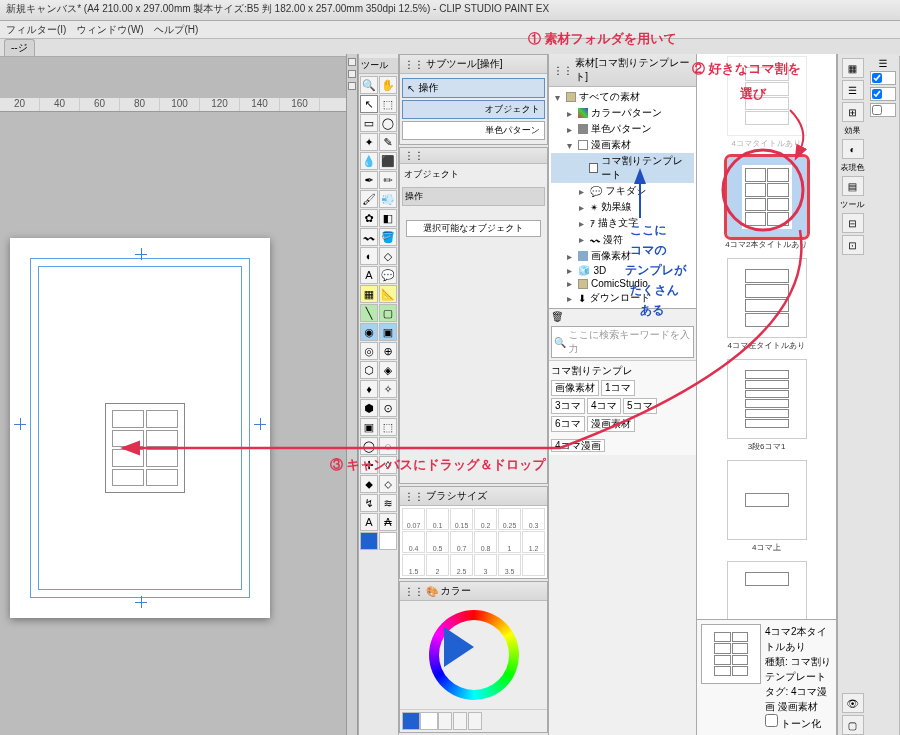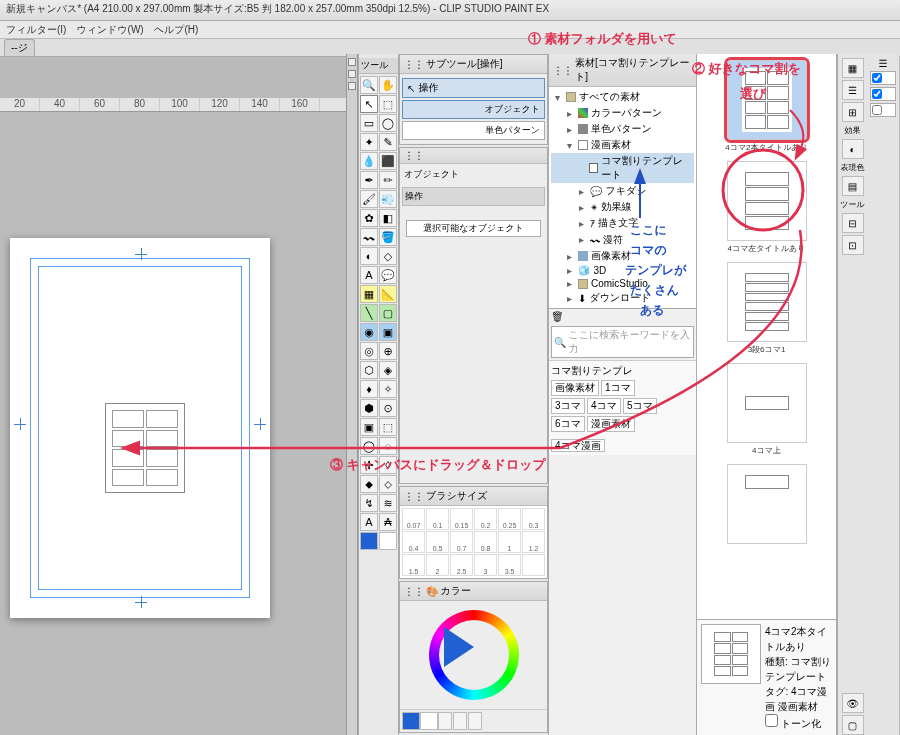--- a/index.html
+++ b/index.html
@@ -364,20 +364,31 @@
       <div class="tag-row">
           <span class="tag">6コマ</span>
           <span class="tag">漫画素材</span>
         </div>
       <div style="margin-top:6px;font-size:9px"><span class="tag">4コマ漫画</span></div>
     </div>
   </div>
 
   <div class="thumbs-col">
     <div class="thumb-list">
+      <div class="thumb-item" style="margin-top:0;opacity:.4">
+          <div class="thumb-box">
+            <div class="mini-komawari one-col">
+              <div></div>
+              <div></div>
+              <div></div>
+              <div></div>
+            </div>
+          </div>
+          <div class="thumb-label">4コマタイトルあり</div>
+        </div>
       <div class="thumb-item sel">
           <div class="thumb-box">
             <div class="mini-komawari">
               <div></div>
               <div></div>
               <div></div>
               <div></div>
               <div></div>
               <div></div>
               <div></div>

